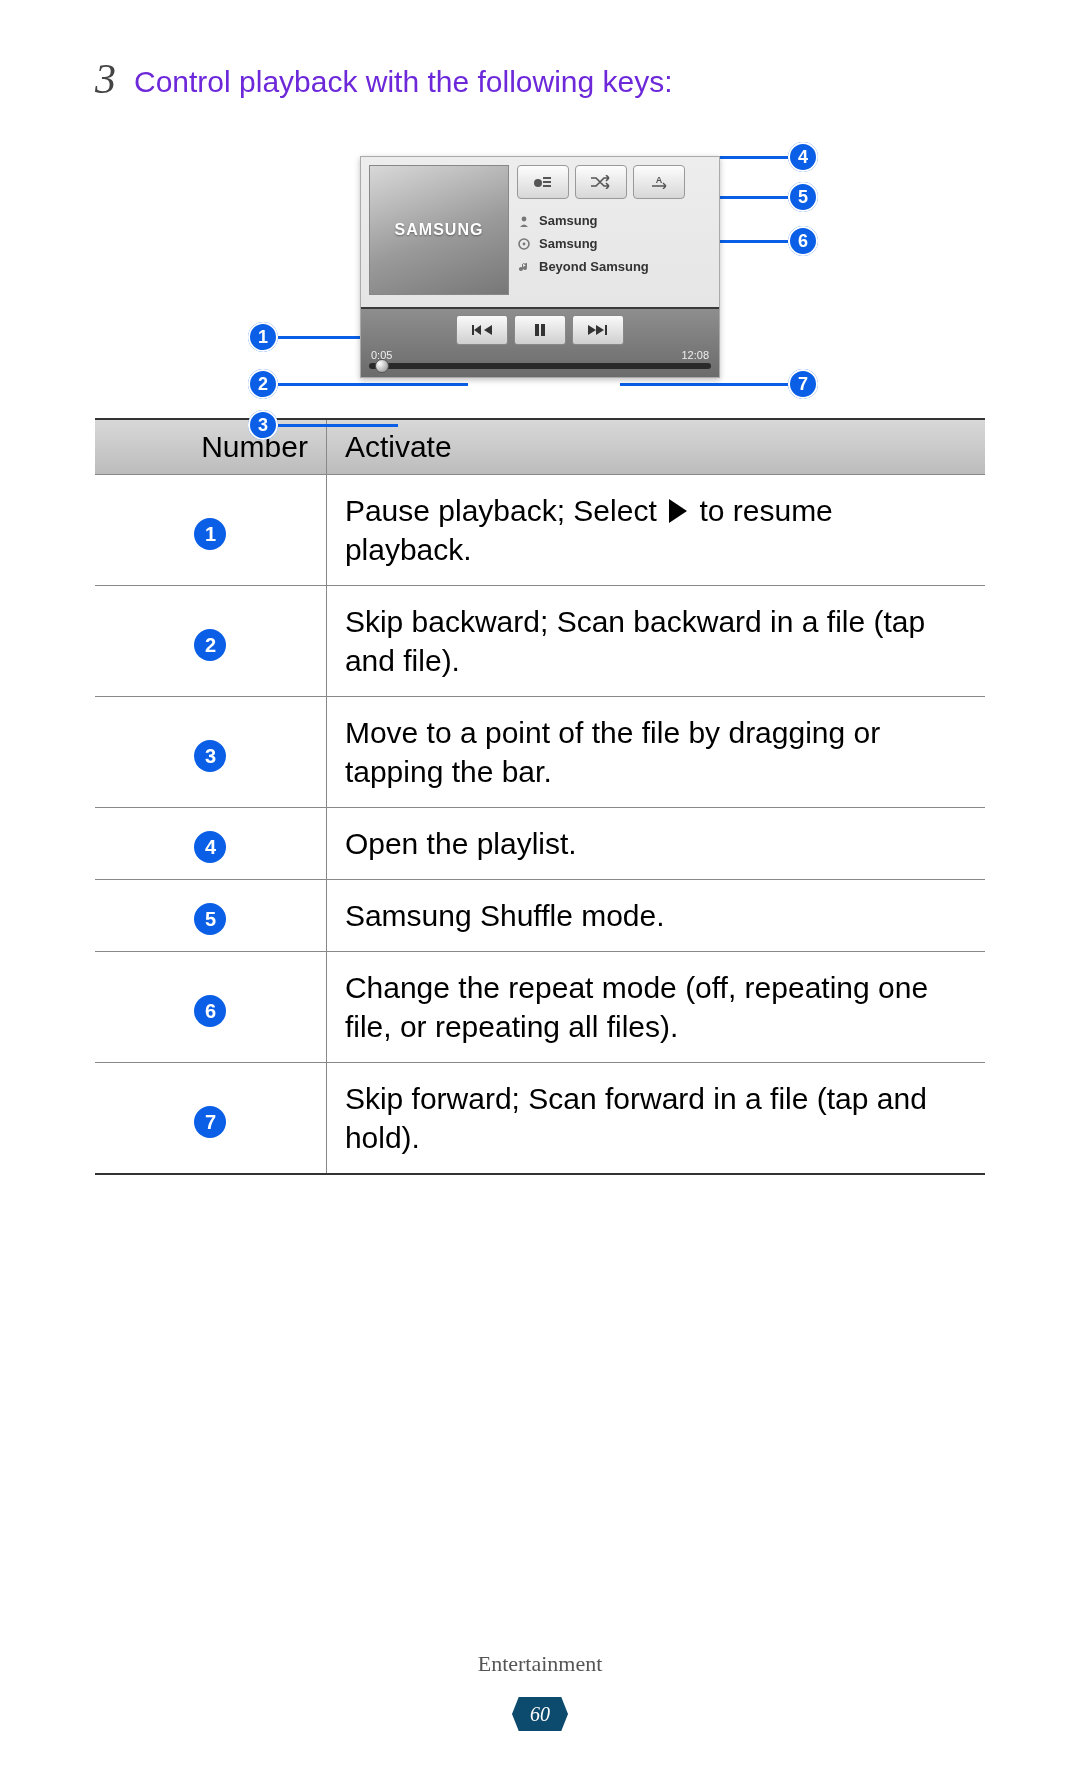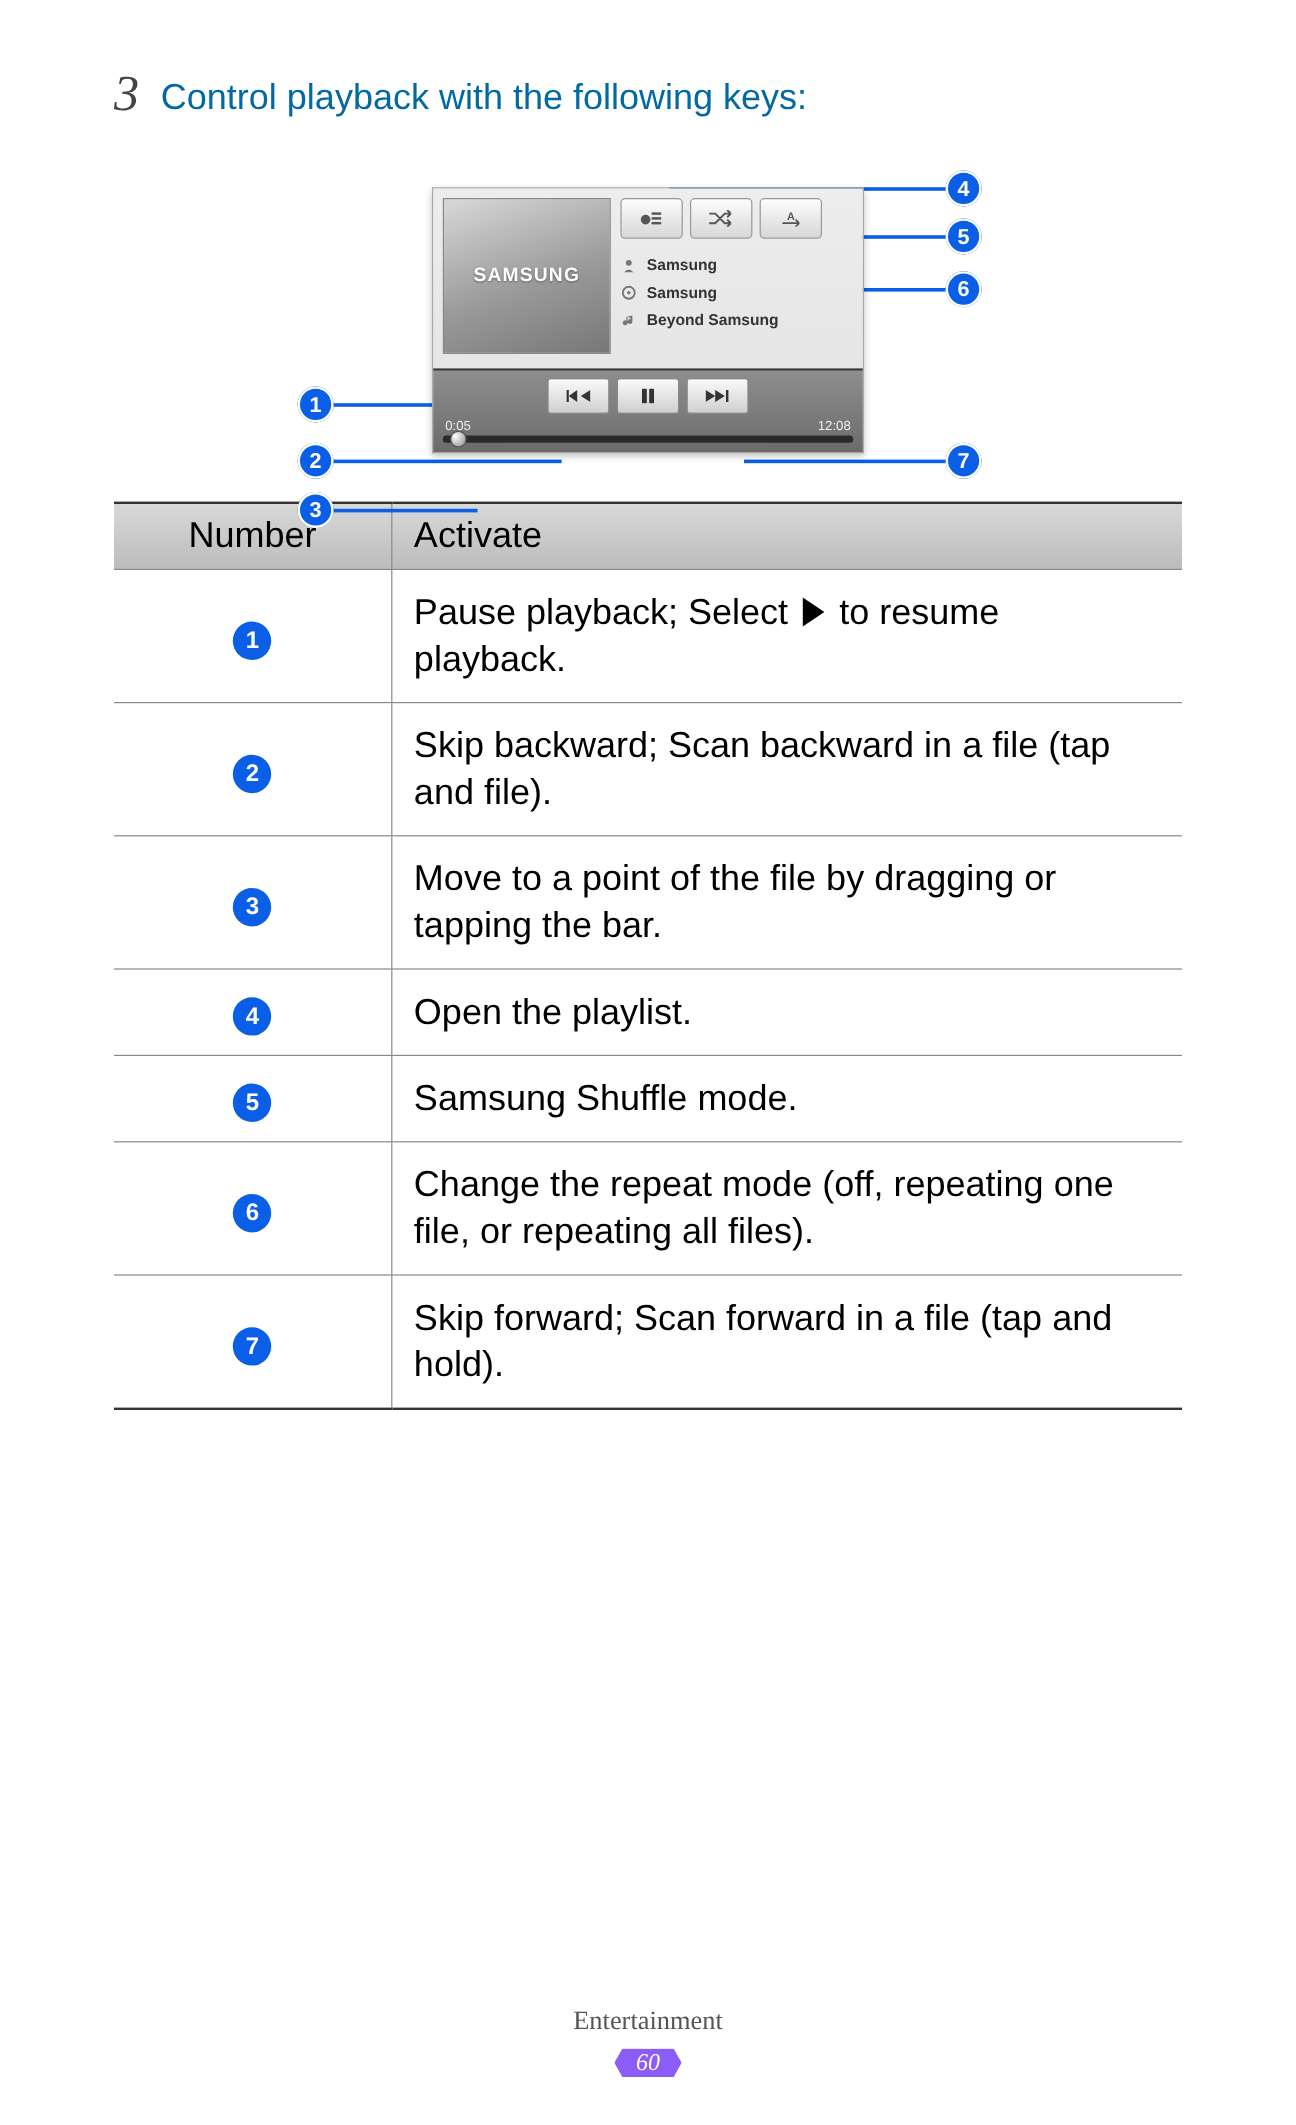--- a/index.html
+++ b/index.html
@@ -22,21 +22,21 @@
   .step-num {
     font-family: Georgia, "Times New Roman", serif;
     font-style: italic;
     font-size: 42px;
     color: #444;
     line-height: 1;
     margin-top: -2px;
   }
   .step-text {
     font-size: 30px;
-    color: #0369a1;
+    color: #6d28d9;
     line-height: 1.2;
     padding-top: 4px;
   }
 
   
   .player-wrap {
     position: relative;
     width: 640px;
     margin: 30px auto 40px auto;
   }
@@ -203,21 +203,21 @@
     background: linear-gradient(#d8d8d8,#bcbcbc);
     font-weight: 400;
     text-align: left;
     padding: 10px 18px;
     border-top: 2px solid #333;
     border-bottom: 1px solid #888;
   }
   .func-table th:first-child {
     width: 26%;
     border-right: 1px solid #888;
-    text-align: center;
+    text-align: right;
   }
   .func-table td {
     padding: 16px 18px;
     border-bottom: 1px solid #888;
     vertical-align: middle;
     line-height: 1.3;
   }
   .func-table tr:last-child td {
     border-bottom: 2px solid #333;
   }
@@ -254,24 +254,24 @@
     bottom: 40px;
     left: 0; right: 0;
     text-align: center;
   }
   .footer-label {
     font-family: Georgia, serif;
     font-size: 22px;
     color: #555;
   }
   .page-badge {
-    margin: 10px auto 0 auto;
+    margin: 20px auto 0 auto;
     width: 56px;
-    height: 24px;
-    background: #8b5cf6;
+    height: 34px;
+    background: #0c4a6e;
     clip-path: polygon(12% 0, 88% 0, 100% 50%, 88% 100%, 12% 100%, 0 50%);
     color: #fff;
     font-size: 20px;
     display: flex;
     align-items: center;
     justify-content: center;
     font-style: italic;
     font-family: Georgia, serif;
   }
 </style>

